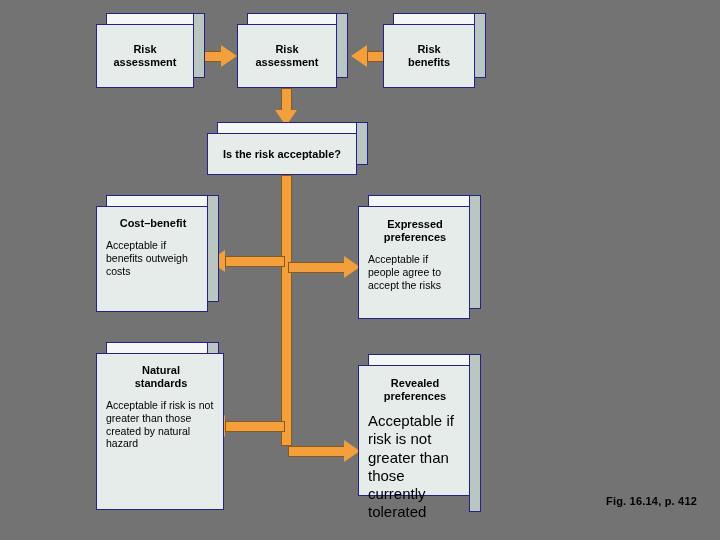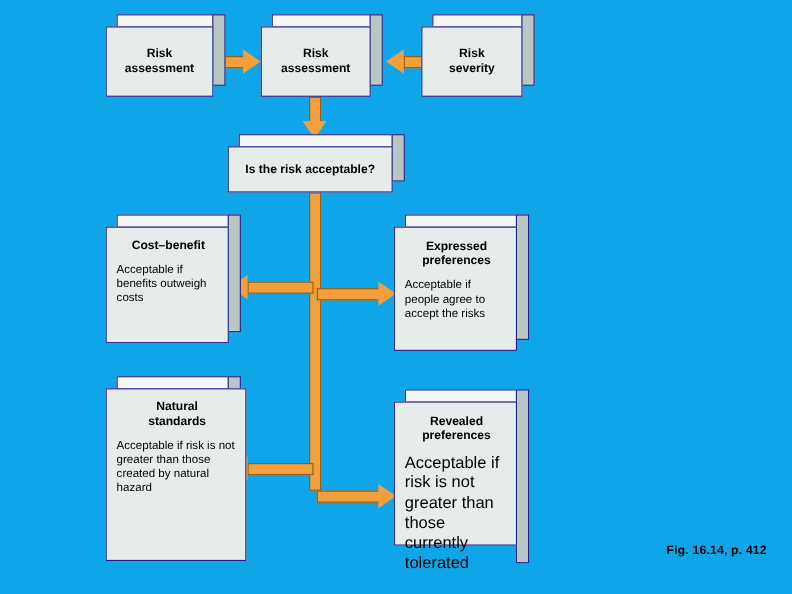--- a/index.html
+++ b/index.html
@@ -11,21 +11,21 @@
     width: 720px;
     height: 540px;
     background: #3333cc;
     font-family: "Liberation Sans", sans-serif;
     overflow: hidden;
   }
   #stage {
     position: relative;
     width: 720px;
     height: 540px;
-    background: #0ea5e9;
+    background: #737373;
   }
 
   
   .box {
     position: absolute;
     box-sizing: border-box;
   }
   .box .face {
     position: absolute;
     left: 0;
@@ -147,21 +147,21 @@
   <div class="bar" style="left:367px; top:51px; width:28px; height:11px;"></div>
   <div class="arrow arrow-left" style="left:351px; top:45px;"></div>
 
   <div class="box" style="left:383px; top:24px; width:92px; height:64px;">
     <div class="top" style="left:10px; top:-11px; width:92px; height:12px;"></div>
     <div class="side" style="left:91px; top:-11px; width:12px; height:65px;"></div>
     <div class="face"></div>
     <div class="inner" style="justify-content:center; padding:4px 5px;">
       <div class="box-title" style="font-size:11px;">
         <span>Risk</span><br>
-        <span>severity</span>
+        <span>benefits</span>
       </div>
     </div>
   </div>
 
   <div class="bar" style="left:281px; top:88px; width:11px; height:26px;"></div>
   <div class="arrow arrow-down" style="left:275px; top:110px;"></div>
 
   <div class="box" style="left:207px; top:133px; width:150px; height:42px;">
     <div class="top" style="left:10px; top:-11px; width:150px; height:12px;"></div>
     <div class="side" style="left:149px; top:-11px; width:12px; height:43px;"></div>

